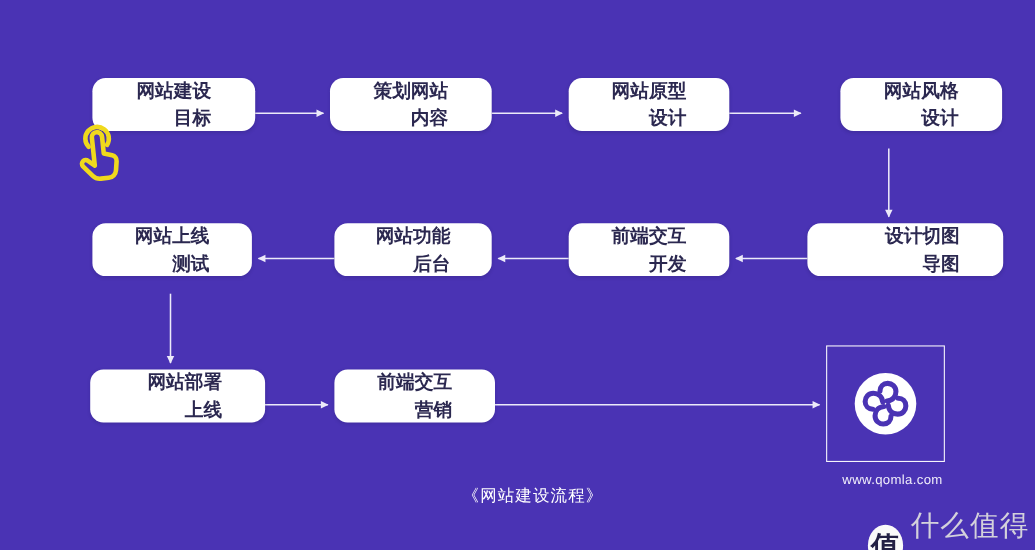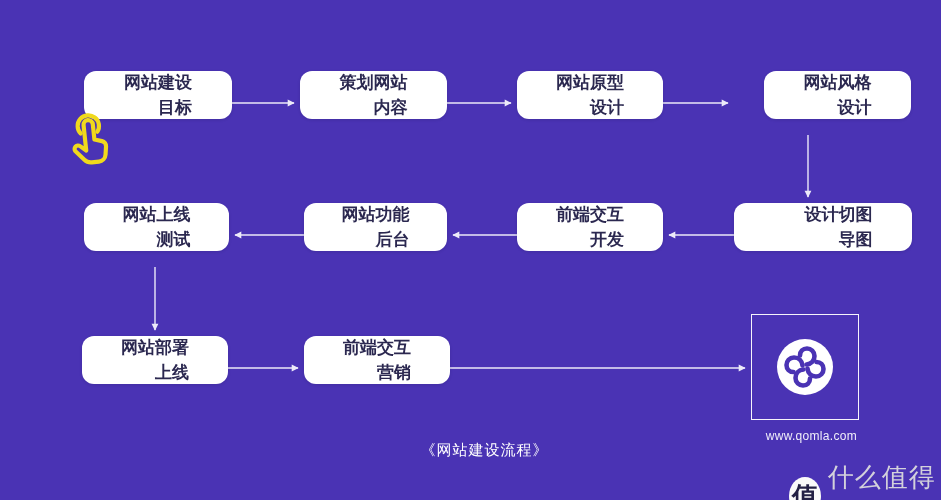--- a/index.html
+++ b/index.html
@@ -34,21 +34,21 @@
     box-shadow: 0 1px 3px rgba(30,20,80,0.18);
   }
   .n0 { left: 84px;  top: 71px;  width: 148px; }
   .n1 { left: 300px; top: 71px;  width: 147px; }
   .n2 { left: 517px; top: 71px;  width: 146px; }
   .n3 { left: 764px; top: 71px;  width: 147px; }
   .n4 { left: 84px;  top: 203px; width: 145px; }
   .n5 { left: 304px; top: 203px; width: 143px; }
   .n6 { left: 517px; top: 203px; width: 146px; }
   .n7 { left: 734px; top: 203px; width: 147px; padding-left: 31px; }
-  .n8 { left: 82px;  top: 336px; width: 146px; }
+  .n8 { left: 82px;  top: 336px; width: 146px; padding-left: 13px; }
   .n9 { left: 304px; top: 336px; width: 146px; }
   .logo-box {
     position: absolute;
     left: 751px; top: 314px;
     width: 106px; height: 104px;
     border: 1.5px solid rgba(255,255,255,0.95);
     display: flex;
     align-items: center;
     justify-content: center;
   }

